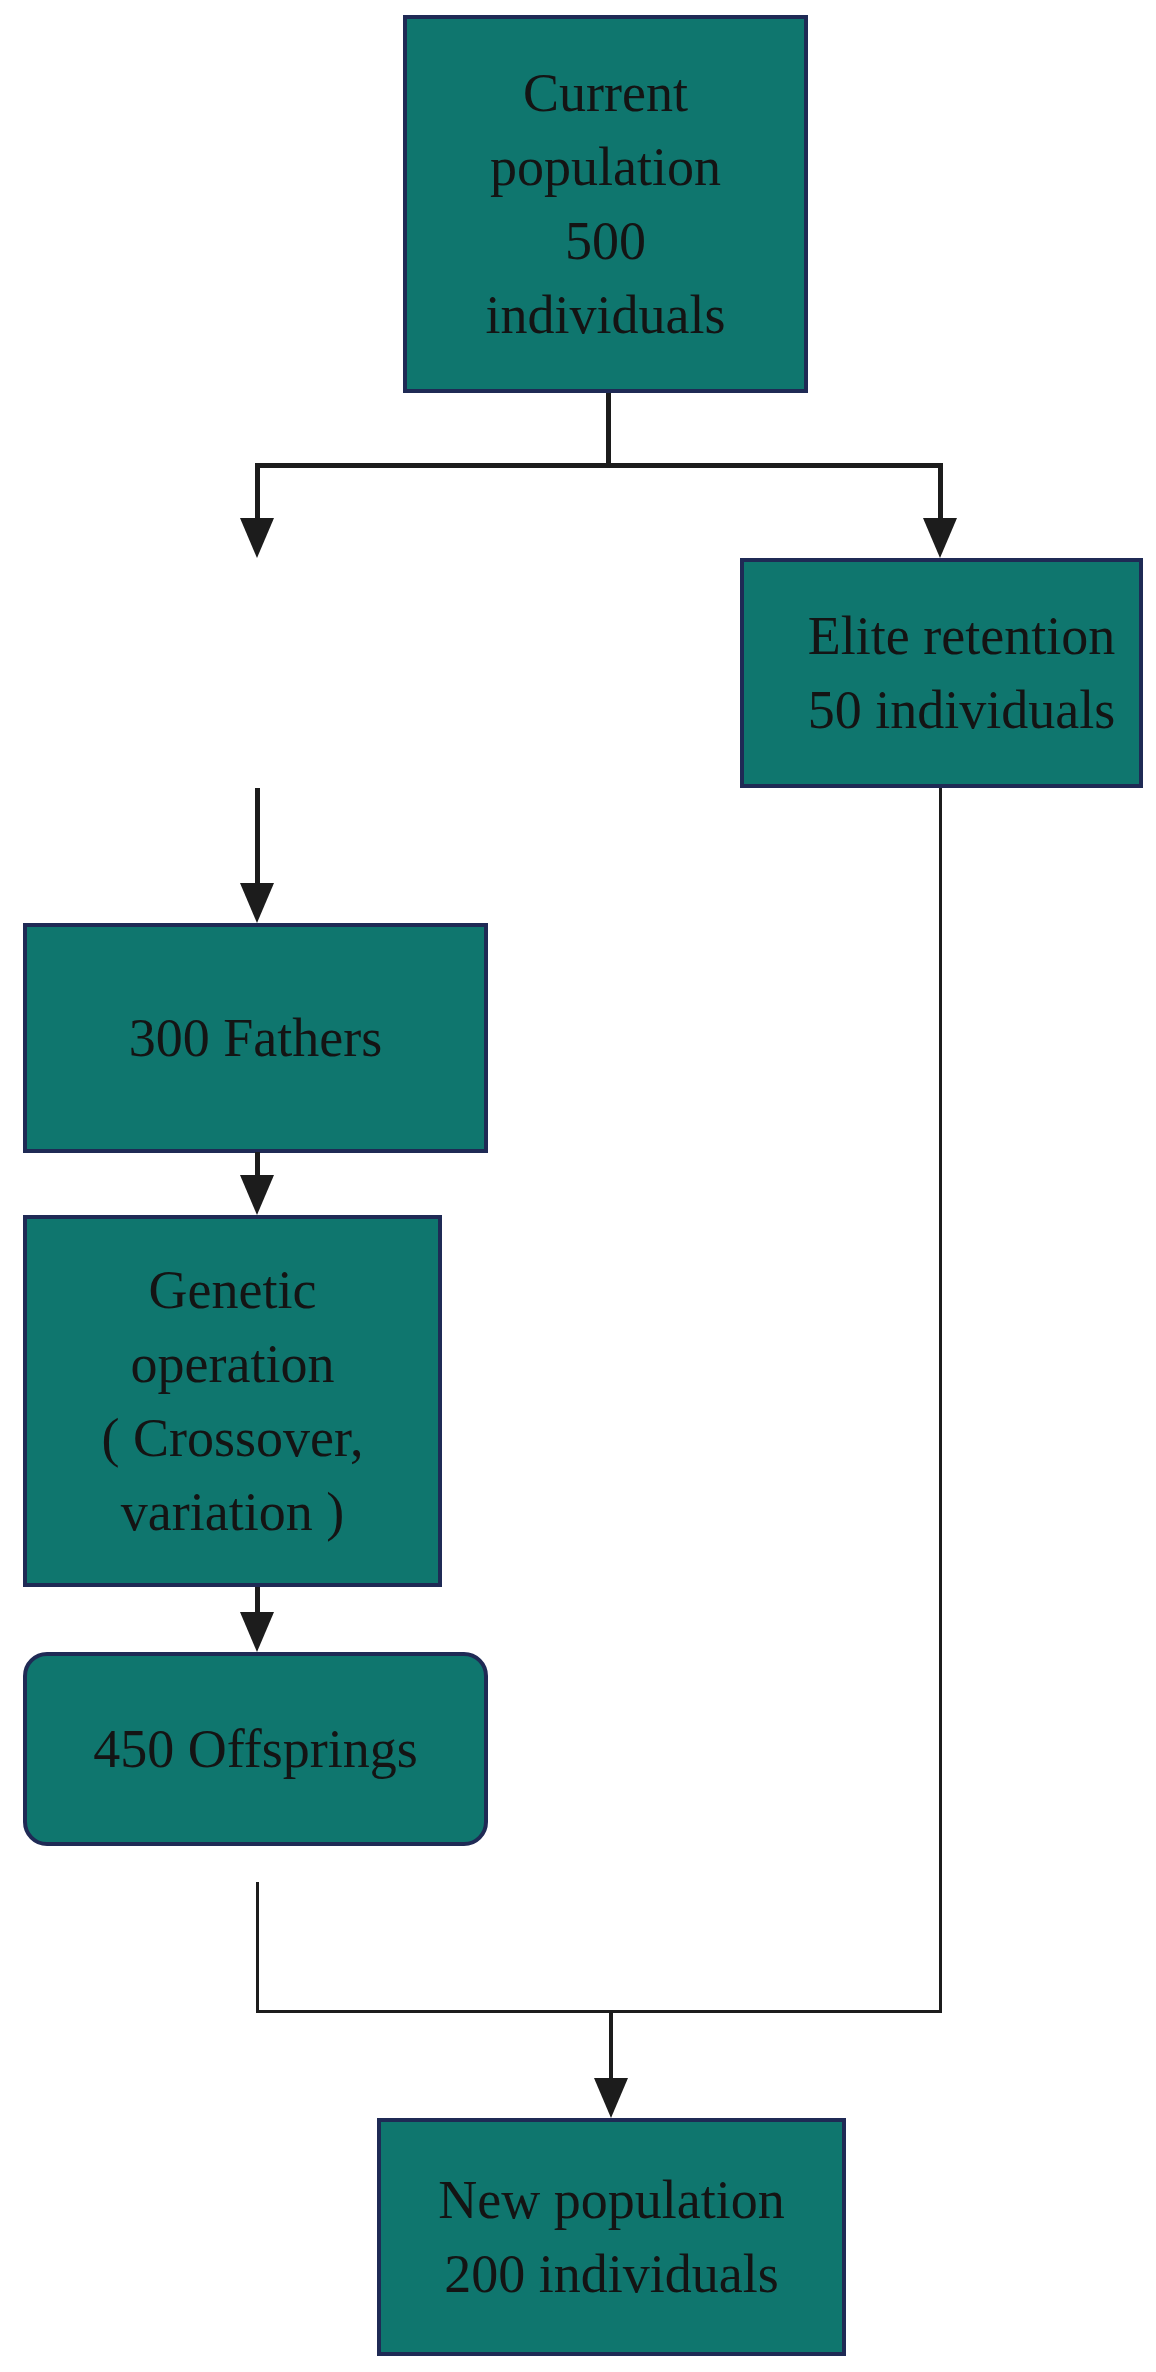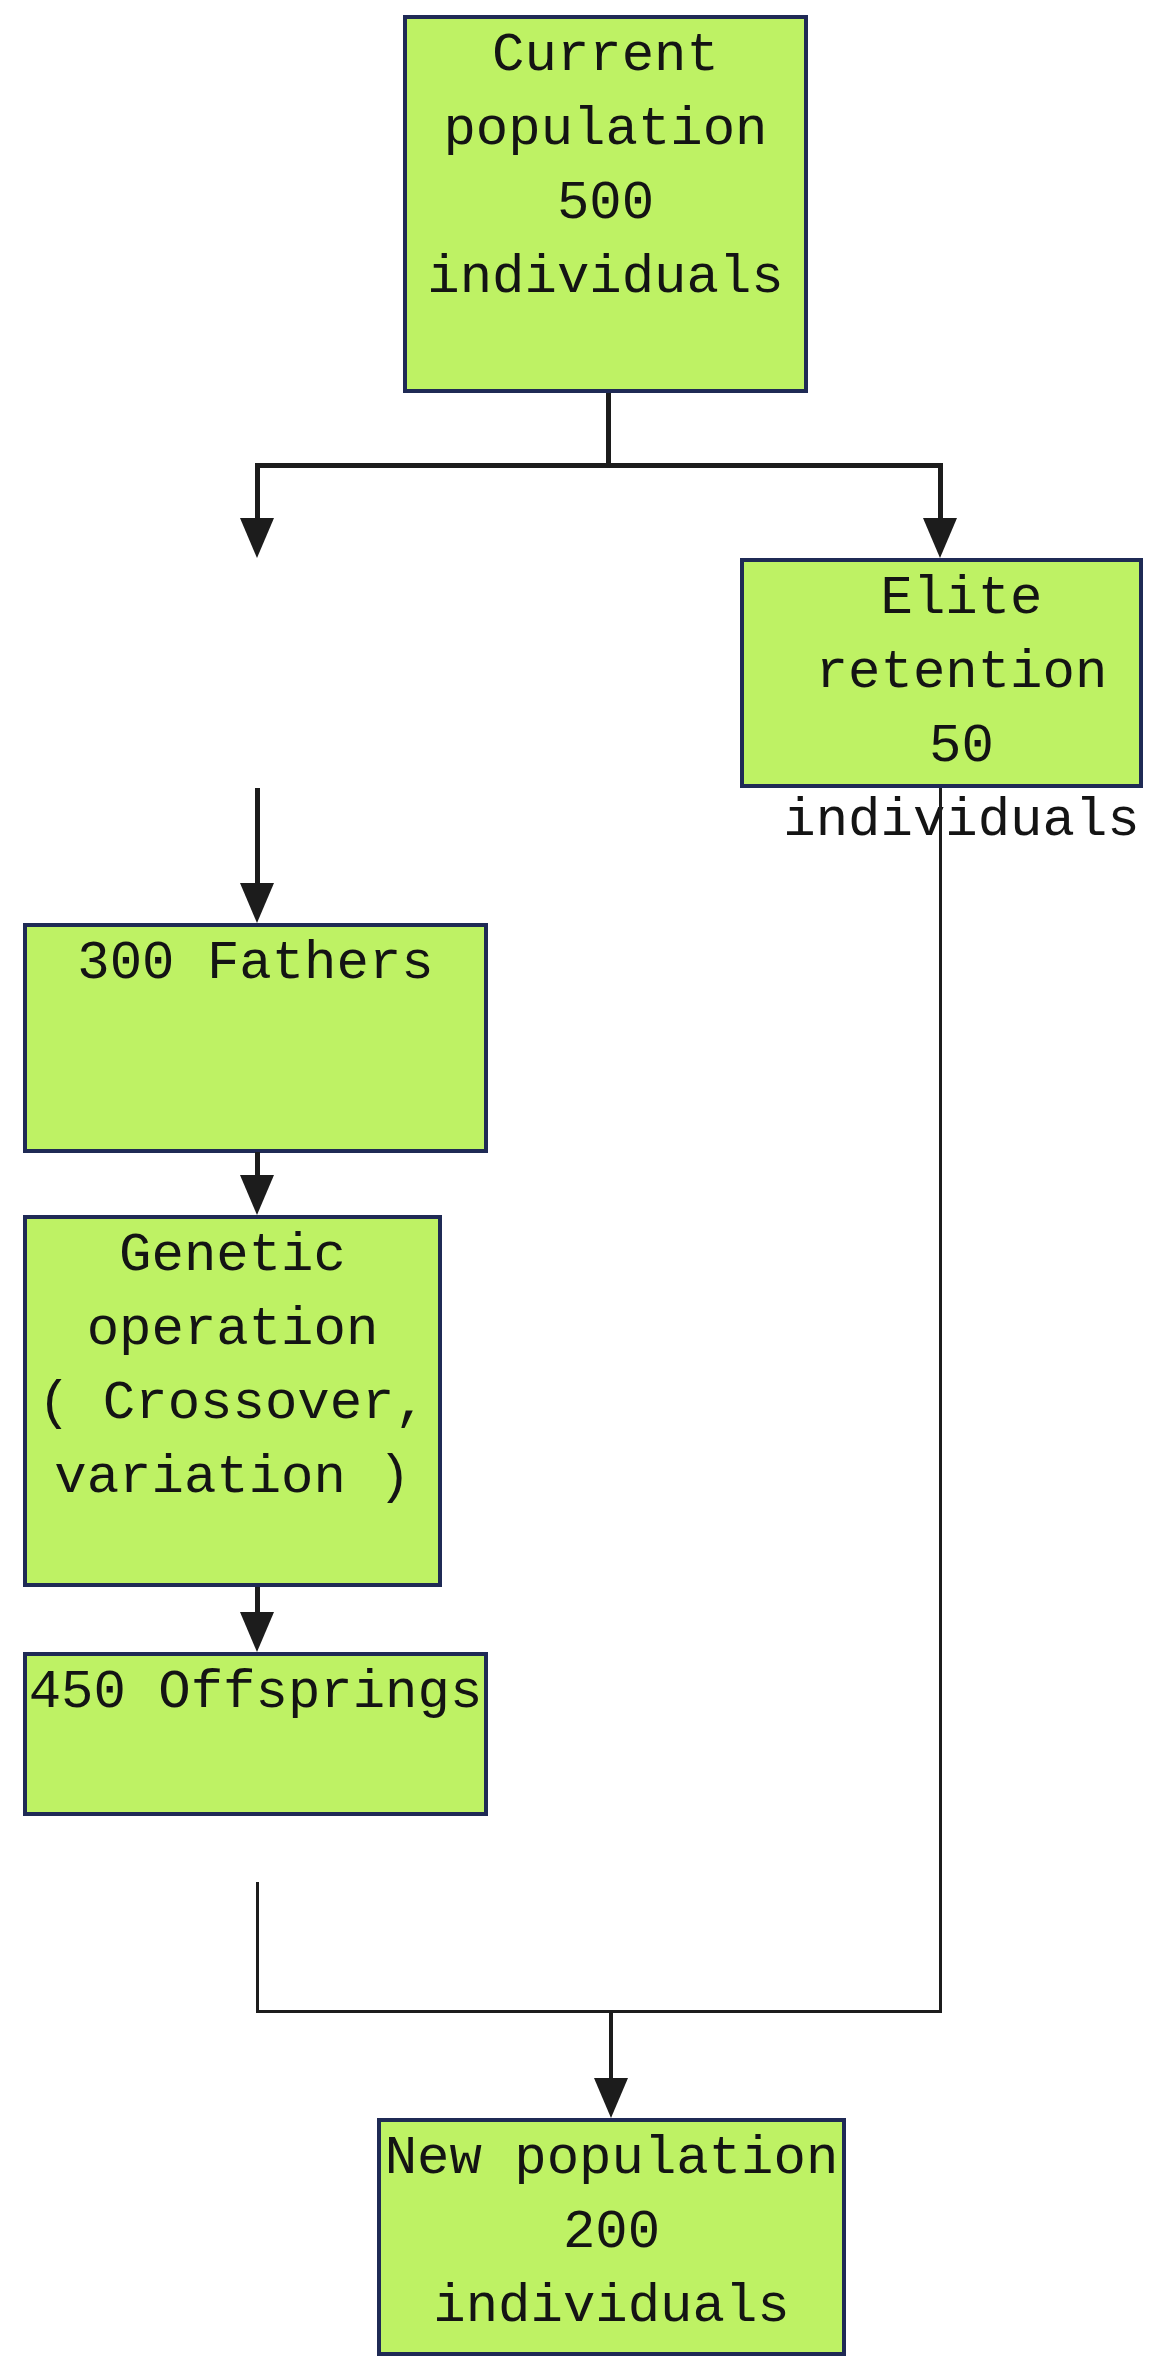--- a/index.html
+++ b/index.html
@@ -12,24 +12,24 @@
     width: 1156px;
     height: 2372px;
     background: var(--bg-color, #ffffff);
     font-family: "Liberation Serif", "DejaVu Serif", serif;
     overflow: hidden;
   }
   .node {
     position: absolute;
     box-sizing: border-box;
     border: 4px solid var(--border-color, #1f2a55);
-    background: #bef264;
+    background: #0f766e;
     display: flex;
+    align-items: center;
     justify-content: center;
-    font-family: Liberation Mono, monospace;
   }
   .node-label {
     white-space: pre-line;
     text-align: center;
     color: var(--text-color, #141414);
     font-size: 54px;
     line-height: 74px;
   }
   .edge {
     position: absolute;
@@ -66,21 +66,21 @@
     <div class="node-label">300 Fathers</div>
   </div>
 
   <div class="node" style="left:23px; top:1215px; width:419px; height:372px;">
     <div class="node-label">Genetic
 operation
 ( Crossover,
 variation )</div>
   </div>
 
-  <div class="node" style="left:23px; top:1652px; width:465px; height:164px;">
+  <div class="node" style="left:23px; top:1652px; width:465px; height:194px;border-radius:24px;">
     <div class="node-label">450 Offsprings</div>
   </div>
 
   <div class="node" style="left:377px; top:2118px; width:469px; height:238px;">
     <div class="node-label">New population
 200 individuals</div>
   </div>
 
   <div class="edge" style="left:606px; top:393px; width:5px; height:72px;"></div>
   <div class="edge" style="left:255px; top:463px; width:688px; height:5px;"></div>

